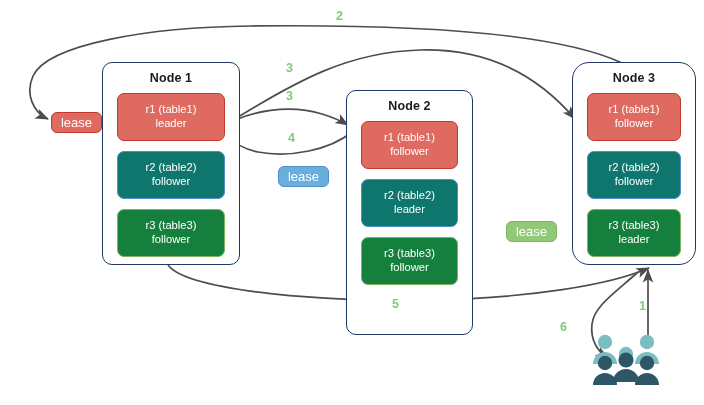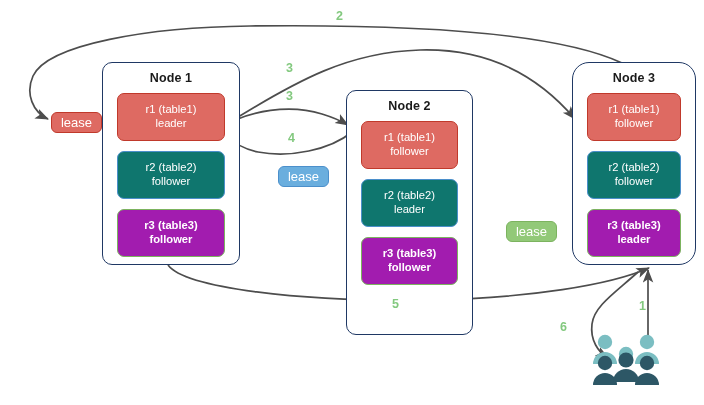--- a/index.html
+++ b/index.html
@@ -18,21 +18,21 @@
               font-size:12.5px;font-weight:bold;color:#1a1a1a;
               letter-spacing:.1px;}
 
   .replica{position:absolute;left:14px;right:14px;height:48px;
            border-radius:7px;box-sizing:border-box;
            display:flex;flex-direction:column;align-items:center;
            justify-content:center;line-height:1.22;
            font-size:11.2px;color:#ffffff;text-align:left;}
   .r-red  {background:#de6a62;border:1.6px solid #c0392b;}
   .r-blue {background:#0f766e;border:1.6px solid #4b8fcb;}
-  .r-green{background:#a21caf;border:1.6px solid #7cb35f;font-weight:bold;}
+  .r-green{background:#15803d;border:1.6px solid #7cb35f;}
 
   .lease{position:absolute;box-sizing:border-box;border-radius:6px;
          display:flex;align-items:center;justify-content:center;
          font-size:13px;color:#ffffff;height:21px;}
   .lease-red  {background:#de6a62;border:1.6px solid #c0392b;}
   .lease-blue {background:#6aaede;border:1.6px solid #4b8fcb;}
   .lease-green{background:#92c978;border:1.6px solid #7cb35f;}
 
   .step-label{position:absolute;font-size:12.5px;font-weight:bold;
               color:#83c97f;white-space:nowrap;}

